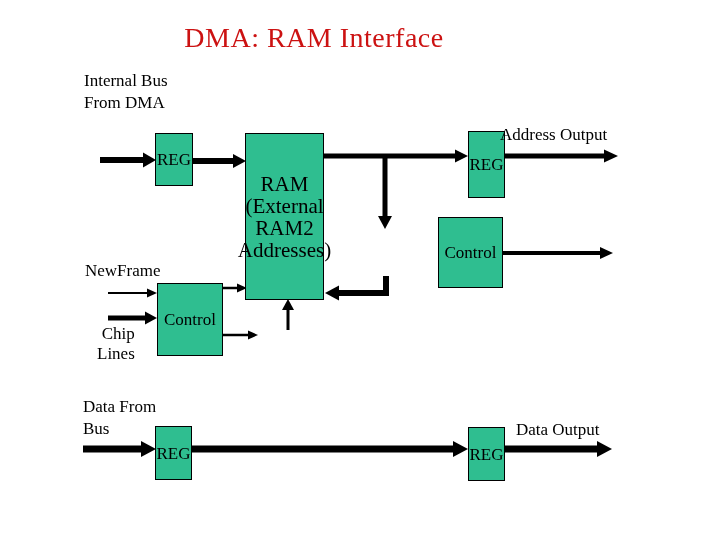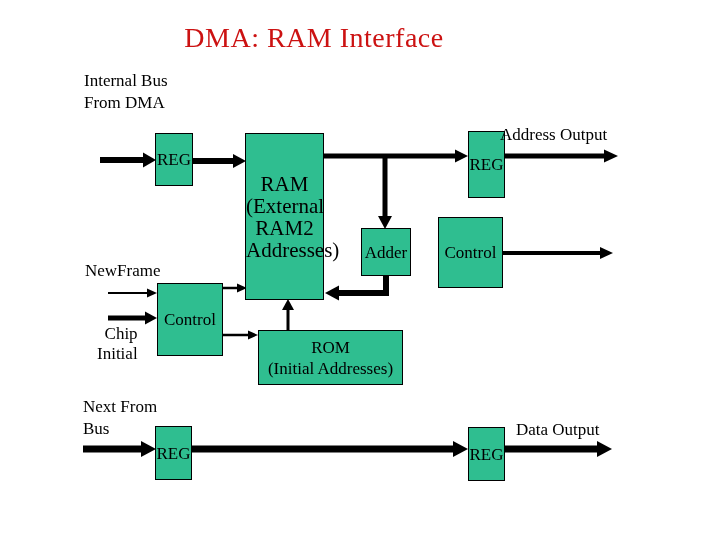--- a/index.html
+++ b/index.html
@@ -12,21 +12,21 @@
     font-size:28px;color:var(--title-red,#cc1212);letter-spacing:0.5px;
   }
   .wires{position:absolute;left:0;top:0;width:720px;height:540px;}
   .wires line,.wires polyline{stroke:var(--wire-black,#000);fill:none;}
   .wires polygon{fill:var(--wire-black,#000);stroke:none;}
   .w2{stroke-width:2px}.w25{stroke-width:2.5px}.w3{stroke-width:3px}
   .w4{stroke-width:4px}.w5{stroke-width:5px}.w6{stroke-width:6px}.w7{stroke-width:7px}
   .block{
     position:absolute;box-sizing:border-box;
     background:var(--block-fill,#2fbe90);border:1.5px solid var(--block-border,#000);
-    display:flex;flex-direction:column;justify-content:center;
+    display:flex;flex-direction:column;align-items:center;justify-content:center;
     text-align:center;font-size:17px;line-height:21px;
   }
   .block.small-text{font-size:21px;line-height:22px;}
   .lbl{position:absolute;font-size:17px;line-height:21.5px;white-space:nowrap;}
   .lbl.tight{line-height:20px;text-align:right;}
 </style>
 </head>
 <body>
 
 <div class="slide">
@@ -110,36 +110,29 @@
     <div>RAM</div>
     <div>(External</div>
     <div>RAM2</div>
     <div>Addresses)</div>
   </div>
 
   <div class="block" style="left:468px;top:131px;width:37px;height:67px">
     <span>REG</span>
   </div>
 
-  <div class="block" style="left:361px;top:228px;width:50px;height:48px">
-    <span>Adder</span>
-  </div>
 
   <div class="block" style="left:438px;top:217px;width:65px;height:71px">
     <span>Control</span>
   </div>
 
   <div class="block" style="left:157px;top:283px;width:66px;height:73px">
     <span>Control</span>
   </div>
 
-  <div class="block" style="left:258px;top:330px;width:145px;height:55px">
-    <div>ROM</div>
-    <div>(Initial Addresses)</div>
-  </div>
 
   <div class="block" style="left:155px;top:426px;width:37px;height:54px">
     <span>REG</span>
   </div>
 
   <div class="block" style="left:468px;top:427px;width:37px;height:54px">
     <span>REG</span>
   </div>
 
   <div class="lbl" style="left:84px;top:70px">
@@ -148,24 +141,24 @@
   </div>
 
 
   <div class="lbl" style="left:500px;top:124px">Address Output</div>
 
 
   <div class="lbl" style="left:85px;top:260px">NewFrame</div>
 
   <div class="lbl tight" style="left:97px;top:324px">
     <div>Chip</div>
-    <div>Initial</div>
+    <div>Lines</div>
   </div>
 
 
   <div class="lbl" style="left:83px;top:396px">
-    <div>Next From</div>
+    <div>Data From</div>
     <div>Bus</div>
   </div>
 
   <div class="lbl" style="left:516px;top:419px">Data Output</div>
 
 </div>
 
 </body></html>

